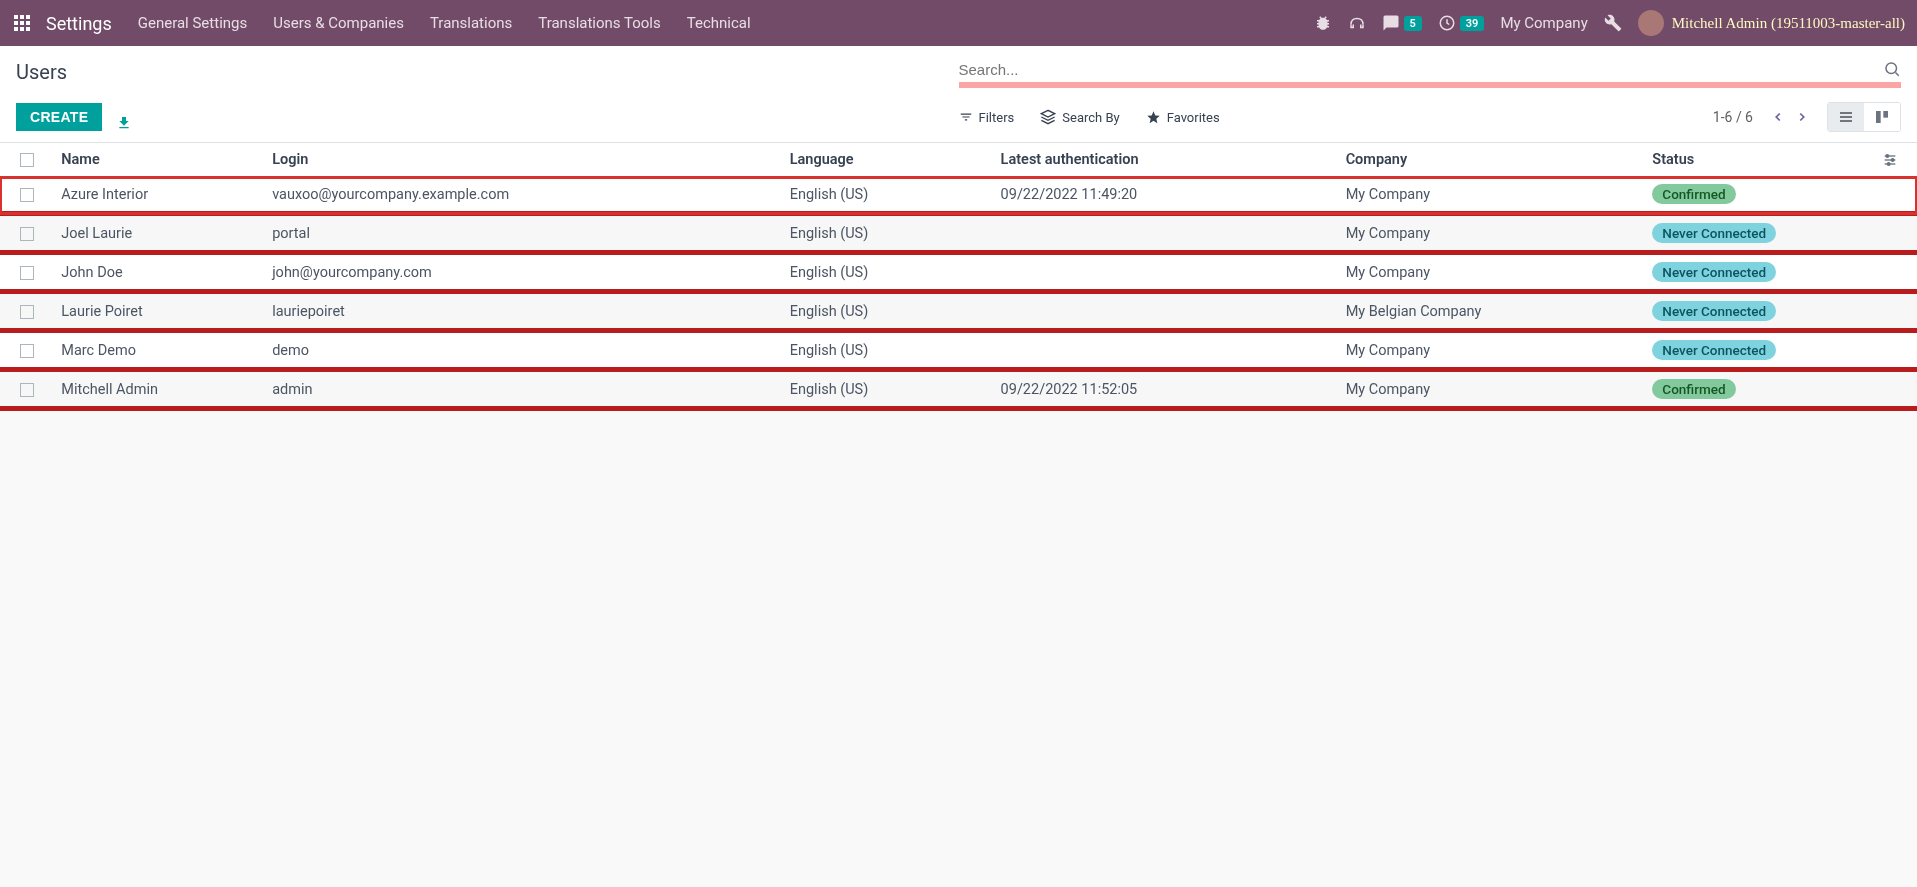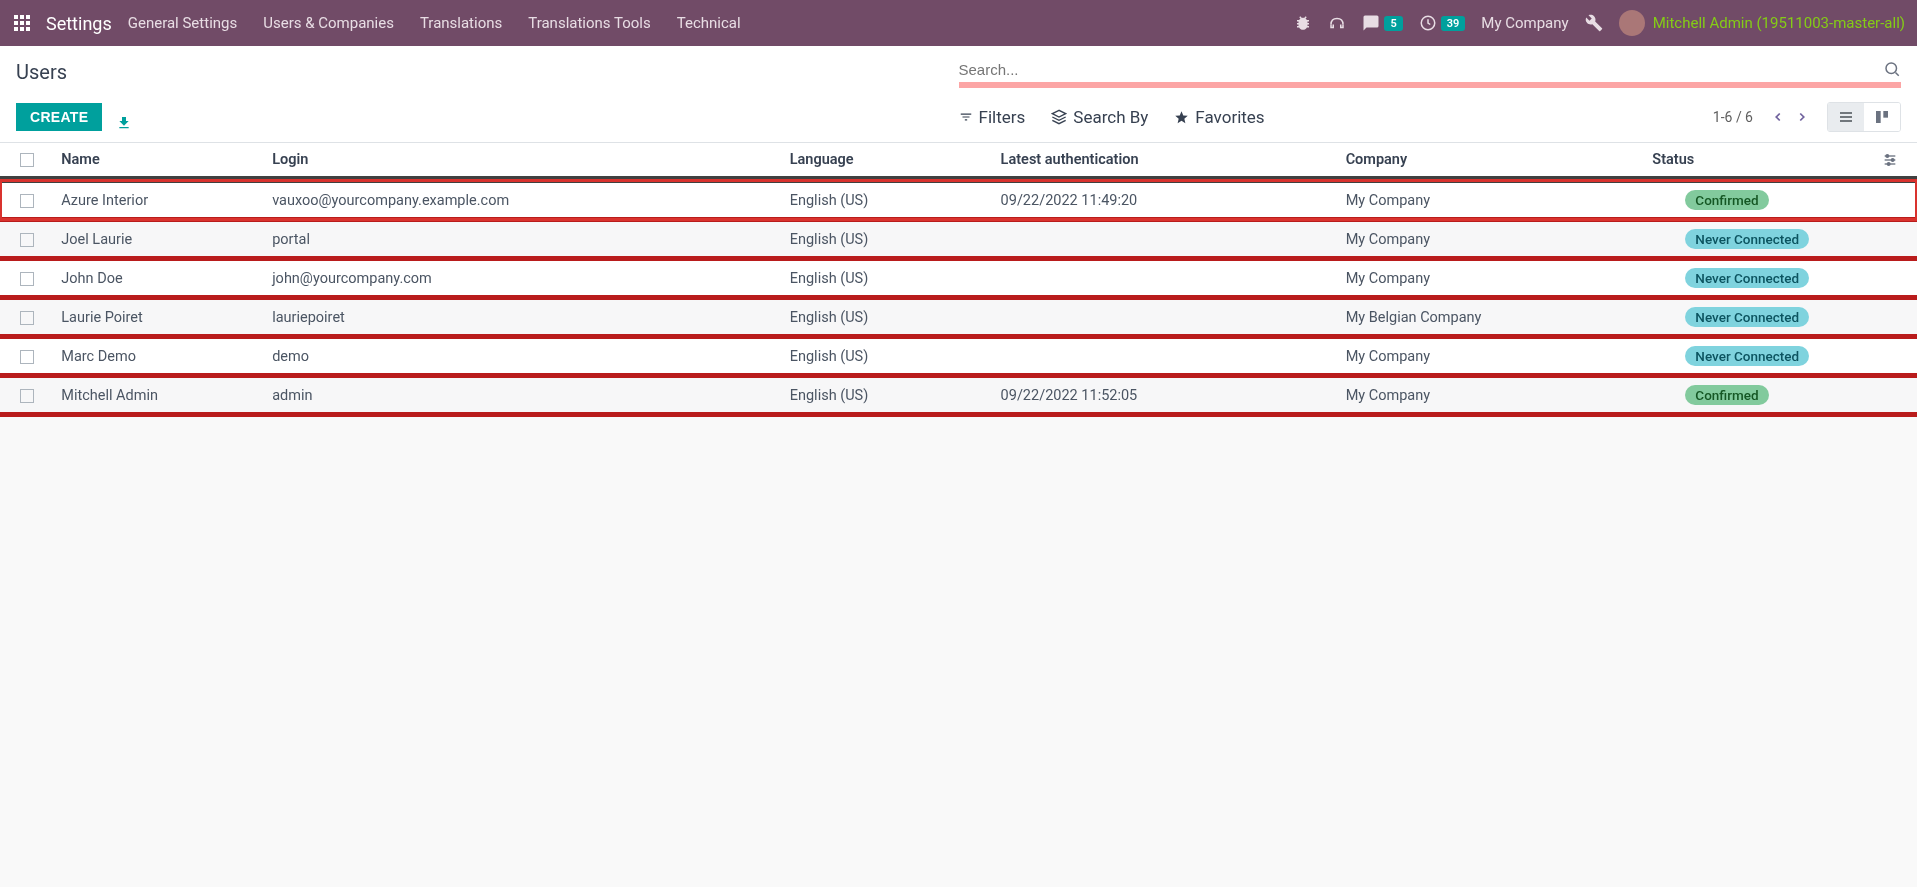--- a/index.html
+++ b/index.html
@@ -1,70 +1,70 @@
 <!DOCTYPE html>
 <html><head>
 <meta charset="utf-8">
 <style>
 * { box-sizing: border-box; margin: 0; padding: 0; }
 body { font-family: -apple-system, BlinkMacSystemFont, "Segoe UI", Roboto, Helvetica, Arial, sans-serif; background: #f9f9f9; color: #374151; }
 
 
 .navbar { background: #714B67; color: #fff; height: 46px; display: flex; align-items: center; padding: 0 12px; gap: 8px; font-size: 15px; }
 .navbar .apps-icon { width: 20px; height: 20px; display:flex; align-items:center; justify-content:center; cursor:pointer; }
-.navbar .brand { font-size: 18px; font-weight: 400; margin-right: 8px; margin-left: 6px; color: #fff; }
+.navbar .brand { font-size: 18px; font-weight: 400; margin-right: 18px; margin-left: 6px; color: #fff; }
 .navbar .menu { display: flex; gap: 26px; flex: 1; }
 .navbar .menu-item { color: #e8dde4; cursor: pointer; white-space: nowrap; }
 .navbar .right { display: flex; align-items: center; gap: 16px; }
 .navbar .icon-btn { color: #e8dde4; cursor:pointer; display:flex; align-items:center; gap:4px; position:relative; }
 .badge-count { background:#00A09D; color:#fff; font-size:11px; font-weight:600; padding:1px 6px; border-radius:3px; }
 .avatar { width:26px; height:26px; border-radius:50%; background:#a77; display:inline-block; margin-right:4px; }
-.user-label { color:#84cc16; font-size:15px; }
+.user-label { color:#fef9c3; font-size:15px;font-family:Liberation Serif, serif; }
 
 
 .control-panel { background:#fff; border-bottom:1px solid #dee2e6; padding: 14px 16px 10px 16px; }
 .cp-row1 { display:flex; align-items:flex-start; }
 .breadcrumb { font-size: 20px; color:#374151; flex: 0 0 50%; }
 .search-wrap { flex:1; display:flex; align-items:center; border-bottom:6px solid #fca5a5; padding-bottom:4px; }
 .search-input { flex:1; border:none; outline:none; font-size:15px; color:#6b7280; background:transparent; }
 .search-icon { color:#6b7280; cursor:pointer; }
 
 .cp-row2 { display:flex; align-items:center; margin-top:14px; }
 .cp-left { display:flex; align-items:flex-end; gap:14px; flex:0 0 50%; }
 .btn-primary { background:#00A09D; color:#fff; border:none; padding:6px 14px; font-size:14px; font-weight:600; cursor:pointer; letter-spacing:0.3px; }
 .import-icon { color:#00A09D; cursor:pointer; }
 
-.cp-mid { display:flex; align-items:center; gap:26px; color:#374151; font-size:17px; }
+.cp-mid { display:flex; align-items:center; gap:26px; color:#374151; font-size:13px; }
 .cp-mid .filter-btn { display:flex; align-items:center; gap:6px; cursor:pointer; }
 
 .cp-right { margin-left:auto; display:flex; align-items:center; gap:14px; }
 .pager { color:#5f5f5f; font-size:14px; }
 .pager-arrows { display:flex; gap:2px; }
 .pager-arrow { color:#71639e; cursor:pointer; padding:2px 4px; }
 .view-switch { display:flex; border:1px solid #dee2e6; border-radius:3px; overflow:hidden; }
 .view-btn { padding:6px 10px; cursor:pointer; background:#fff; color:#6b7280; display:flex; align-items:center; }
 .view-btn.active { background:#e9ecef; color:#495057; }
 
 
 .table-wrap { background:#fff; }
 table { width:100%; border-collapse:collapse; font-size:14.5px; }
-thead th { text-align:left; font-weight:600; color:#374151; padding:8px 8px; border-bottom:7px solid #404040; background:#fff;margin-top:11px; }
+thead th { text-align:left; font-weight:600; color:#374151; padding:8px 8px; border-bottom:1px solid #404040; background:#fff;margin-top:11px; }
 tbody td { padding:7px 8px; border-bottom:5px solid #b91c1c; color:#4b5563; }
 tbody tr:nth-child(even) { background:#f7f7f8; }
 .chk-cell { width:40px; text-align:center; }
 .chk { width:14px; height:14px; border:1px solid #adb5bd; display:inline-block; vertical-align:middle; }
 .col-name { width:11%; }
 .col-login { width:27%; }
 .col-lang { width:11%; }
 .col-auth { width:18%; }
 .col-company { width:16%; }
 .col-status { width:12%; }
 .col-opt { width:30px; text-align:right; color:#6b7280; }
 
-.status-badge { display:inline-block; padding:2px 10px; border-radius:12px; font-size:13.5px; font-weight:500;margin-left:33px; }
+.status-badge { display:inline-block; padding:2px 10px; border-radius:12px; font-size:13.5px; font-weight:500; }
 .status-confirmed { background:#82ca9d; color:#155724; }
 .status-never { background:#7fd3de; color:#0c5460; }
 
 tr.highlighted { outline:3px solid #d9322e; outline-offset:-2px; background:#fff !important; }
 
 svg { display:block; }
 
 </style>
 </head>
 <body>

